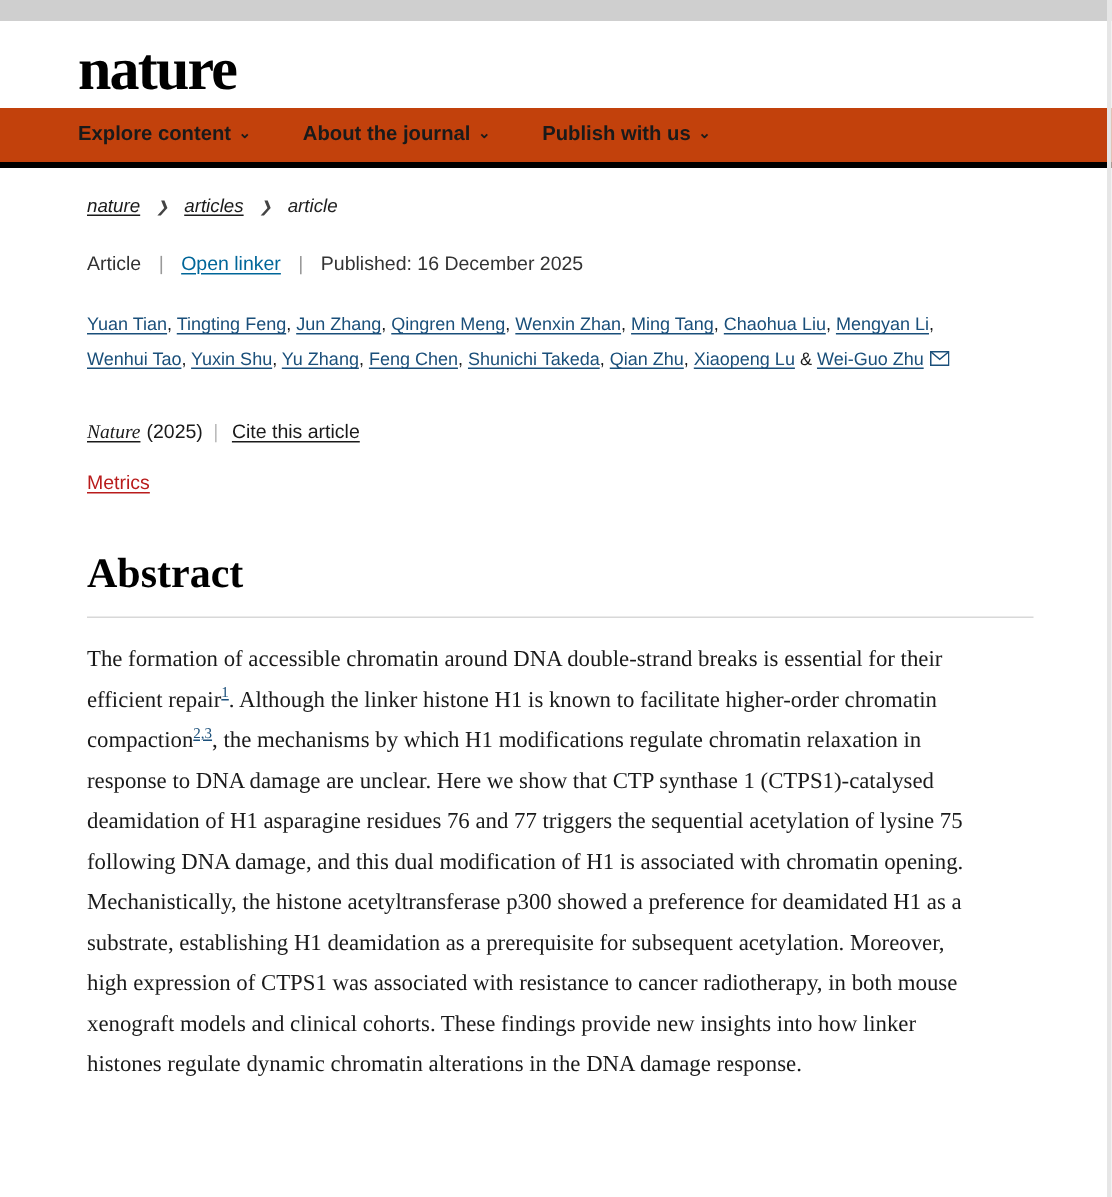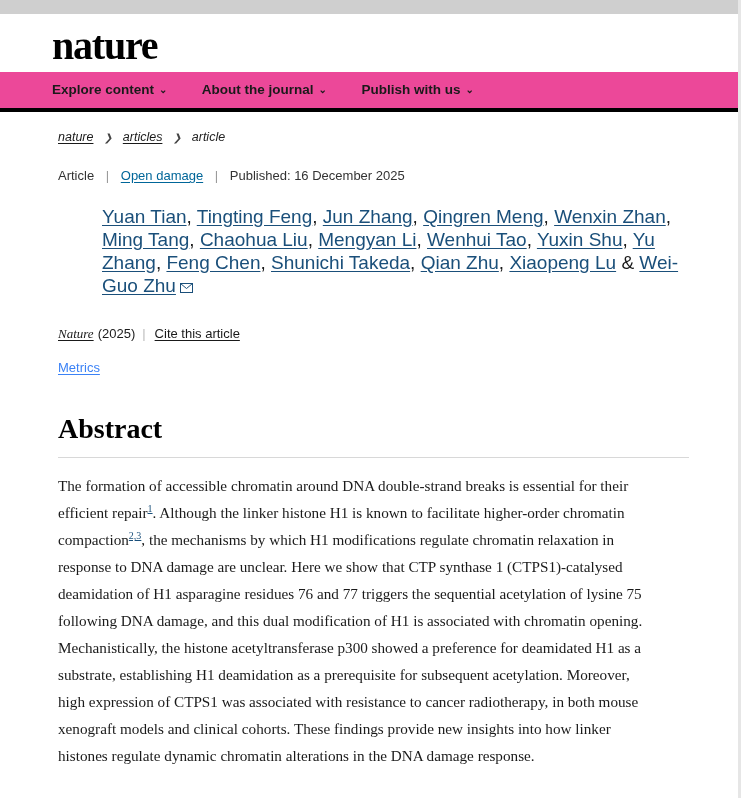--- a/index.html
+++ b/index.html
@@ -34,21 +34,21 @@
     font-weight: bold;
     font-size: 40px;
     letter-spacing: -1.2px;
     line-height: 44px;
     color: #000;
     display: inline-block;
   }
   .navbar {
     padding: 8px 0 10px 52px;
     border-bottom: 4px solid #000;
-    background: #ec4899;
+    background: #c2410c;
   }
   .nav-item {
     display: inline-block;
     font-size: 13.5px;
     font-weight: bold;
     color: #1a1a1a;
     margin-right: 30px;
     cursor: pointer;
     white-space: nowrap;
   }
@@ -111,25 +111,24 @@
     font-size: 27px;
     line-height: 33px;
     letter-spacing: -0.2px;
     margin: 14px 0 0 0;
     max-width: 560px;
     color: #000;
   }
   
   .authors {
     margin-top: 22px;
-    font-size: 19px;
+    font-size: 12px;
     line-height: 23px;
     color: #1a1a1a;
     max-width: 600px;
-    margin-left: 44px;
   }
   .authors a {
     color: #1a4f7a;
     text-decoration: underline;
     text-underline-offset: 2px;
     cursor: pointer;
   }
   .authors .amp {
     color: #1a1a1a;
   }
@@ -164,21 +163,21 @@
     color: #1a1a1a;
     text-decoration: underline;
     text-underline-offset: 2px;
     cursor: pointer;
   }
   .metrics-line {
     margin-top: 18px;
     font-size: 13px;
   }
   .metrics-line a {
-    color: #3b82f6;
+    color: #b91c1c;
     text-decoration: underline;
     text-underline-offset: 2px;
     cursor: pointer;
   }
   
   .abstract-head {
     font-family: "Liberation Serif", serif;
     font-weight: bold;
     font-size: 28px;
     margin-top: 38px;
@@ -244,21 +243,21 @@
       <a>nature</a>
       <span class="sep">❯</span>
       <a>articles</a>
       <span class="sep">❯</span>
       <span class="current">article</span>
     </div>
 
     <div class="article-meta">
       <span class="label">Article</span>
       <span class="divider">|</span>
-      <a>Open damage</a>
+      <a>Open linker</a>
       <span class="divider">|</span>
       <span class="label">Published: 16 December 2025</span>
     </div>
 
 
     <div class="authors">
       <a>Yuan Tian</a><span>, </span><a>Tingting Feng</a><span>, </span><a>Jun Zhang</a><span>, </span><a>Qingren Meng</a><span>, </span><a>Wenxin Zhan</a><span>, </span><a>Ming Tang</a><span>, </span><a>Chaohua Liu</a><span>, </span><a>Mengyan Li</a><span>, </span><a>Wenhui Tao</a><span>, </span><a>Yuxin Shu</a><span>, </span><a>Yu Zhang</a><span>, </span><a>Feng Chen</a><span>, </span><a>Shunichi Takeda</a><span>, </span><a>Qian Zhu</a><span>, </span><a>Xiaopeng Lu</a> <span class="amp">&amp;</span> <a>Wei-Guo Zhu</a><span class="mail-icon"><svg width="13" height="10" viewBox="0 0 13 10">
             <rect x="0.5" y="0.5" width="12" height="9" fill="#ffffff" stroke="#1a4f7a"></rect>
             <path d="M0.5 0.5 L6.5 5.5 L12.5 0.5" fill="none" stroke="#1a4f7a"></path>
           </svg></span>

